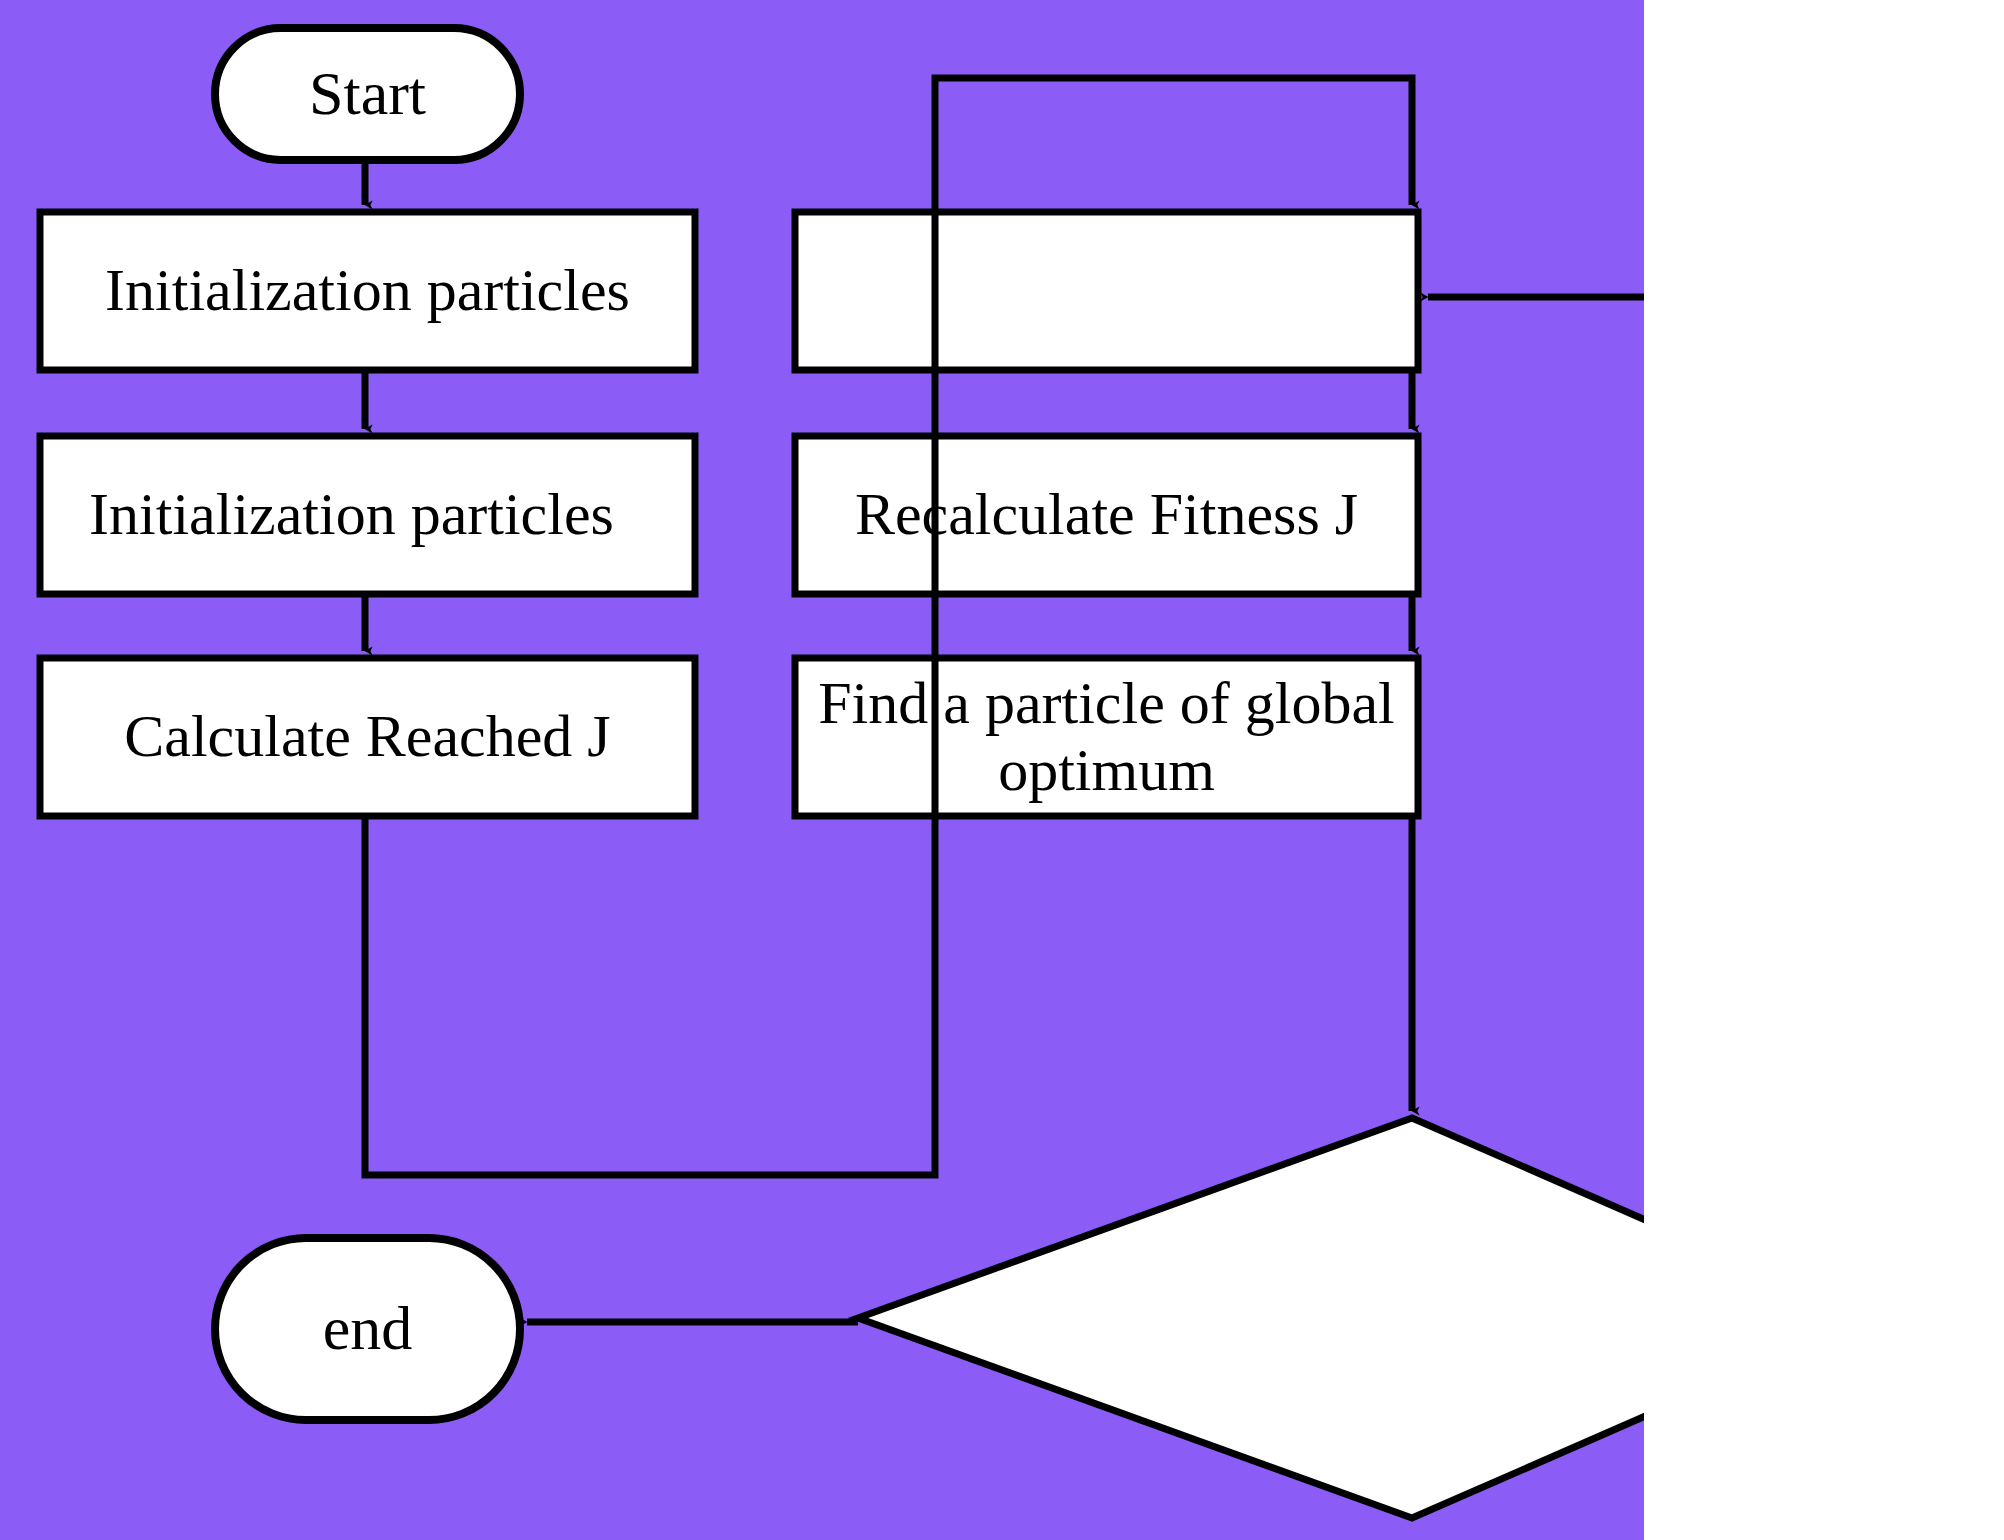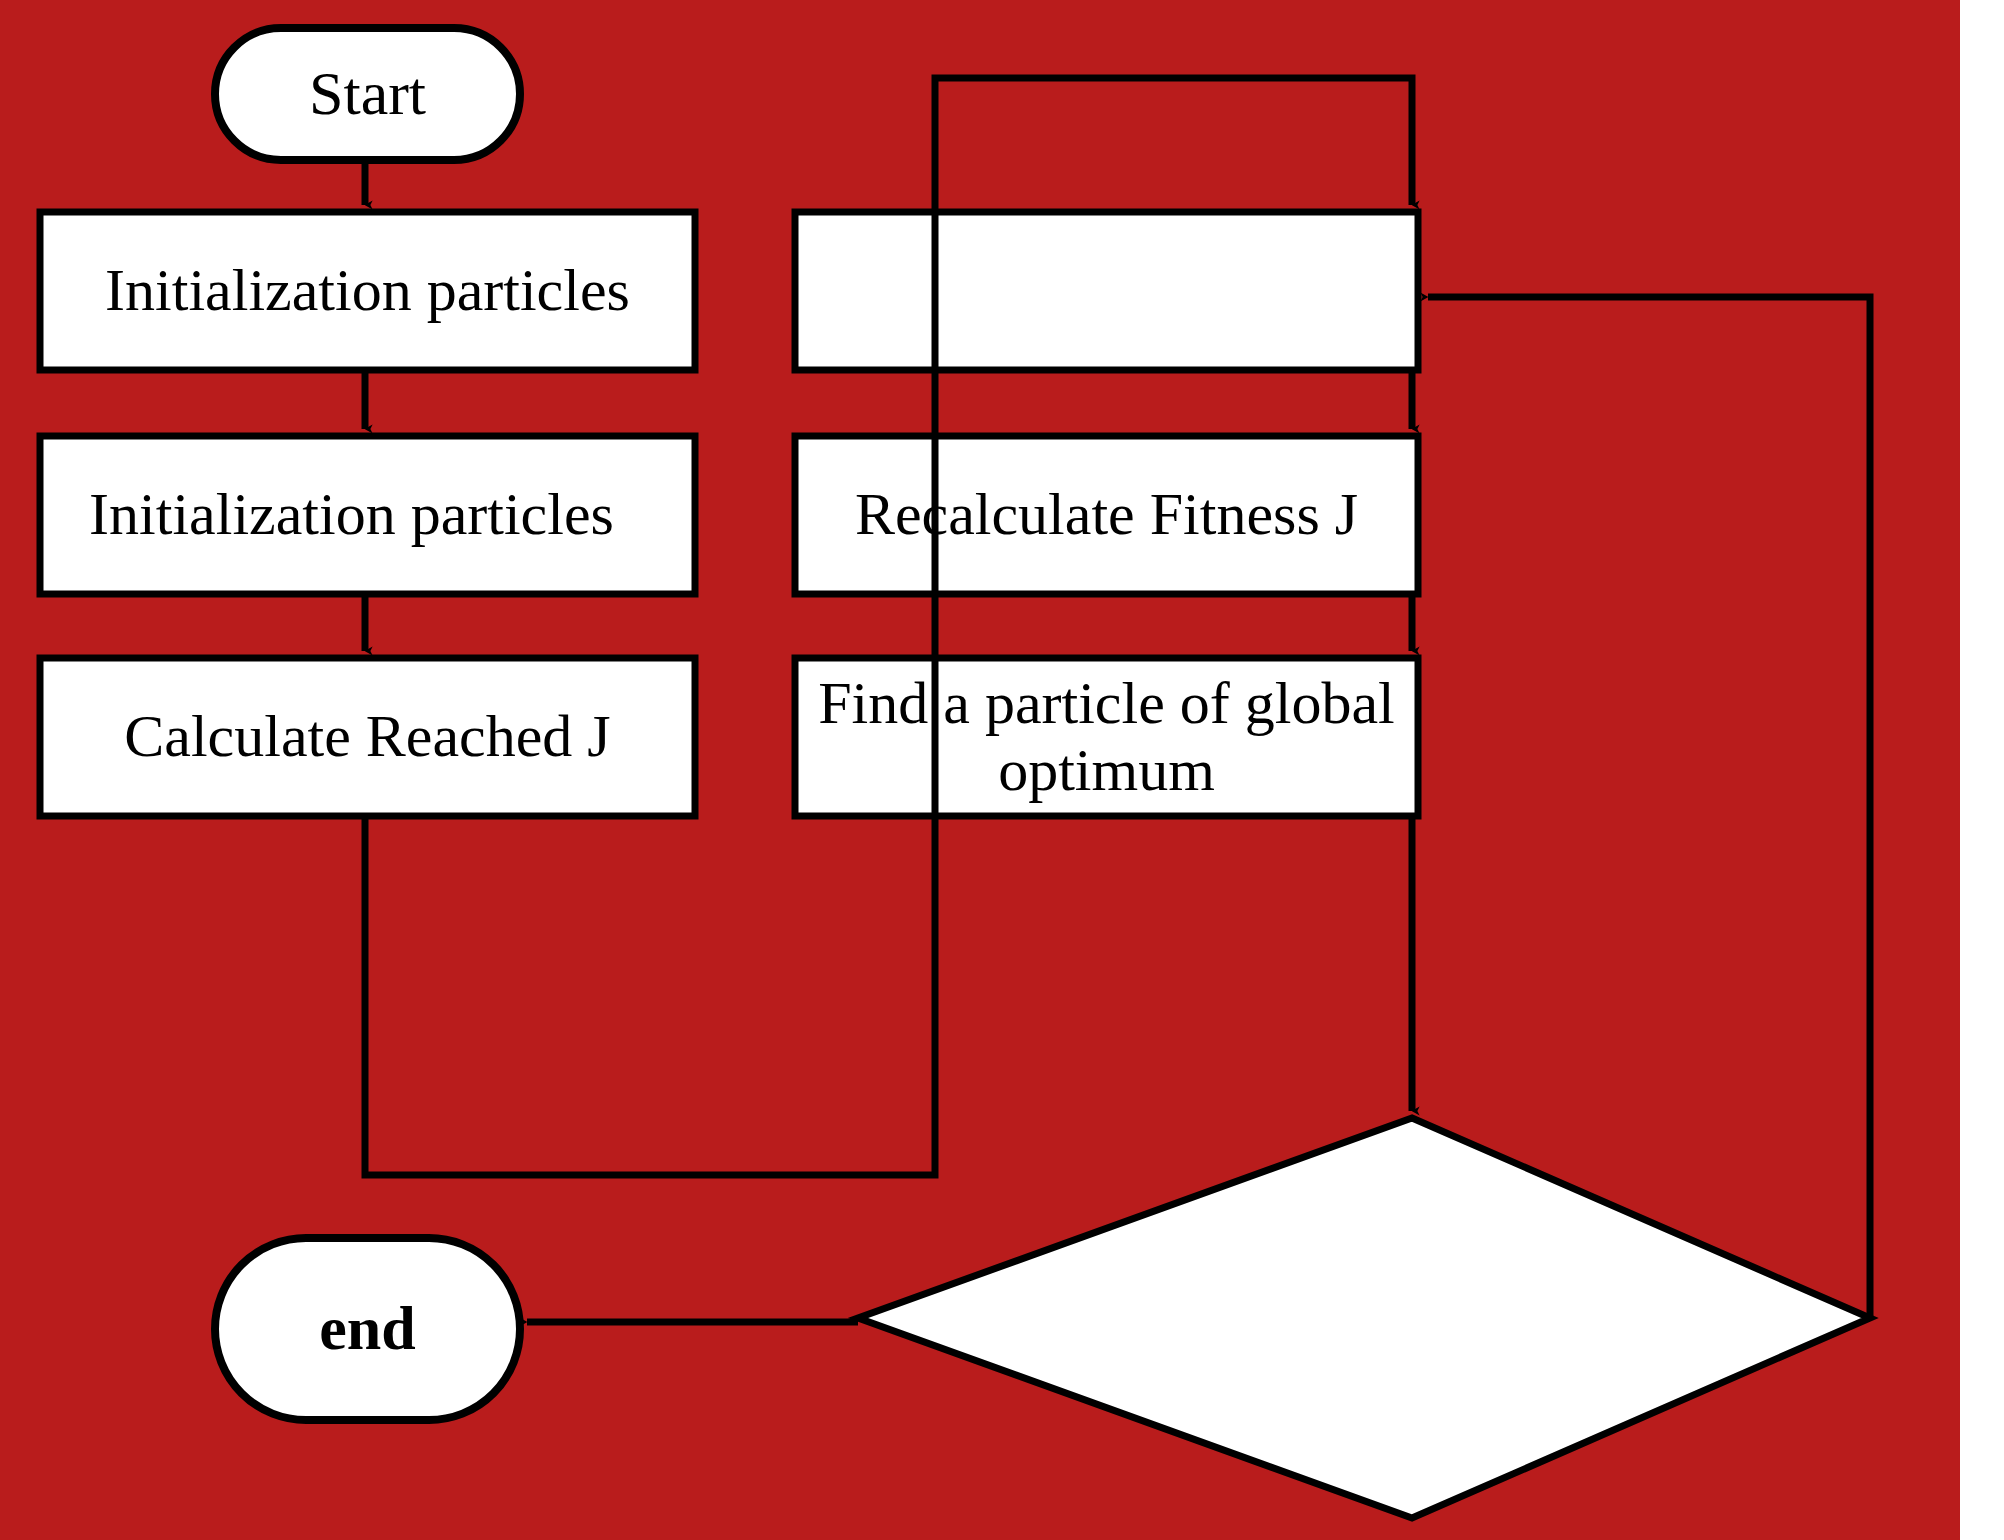--- a/index.html
+++ b/index.html
@@ -2,23 +2,23 @@
 <html><head>
 <meta charset="utf-8">
 <style>
   html, body {
     margin: 0;
     padding: 0;
     background: #ffffff;
   }
   #canvas {
     position: relative;
-    width: 1960px;
+    width: 1644px;
     height: 1540px;
-    background: #b91c1c;
+    background: #8b5cf6;
     overflow: hidden;
     font-family: "Liberation Serif", "DejaVu Serif", serif;
   }
   svg.flow {
     position: absolute;
     left: 0;
     top: 0;
     width: 2004px;
     height: 1540px;
   }
@@ -101,15 +101,15 @@
 
   <div class="node-label lbl-lg" style="left:40px; top:658px; width:655px; height:158px;">Calculate Reached J</div>
 
 
   <div class="node-label lbl-lg" style="left:795px; top:436px; width:623px; height:158px;text-align:center;">Recalculate Fitness J</div>
 
   <div class="node-label lbl-lg" style="left:795px; top:658px; width:623px; height:158px;">Find a particle of global
 optimum</div>
 
 
-  <div class="node-label lbl-xl" style="left:215px; top:1238px; width:305px; height:182px;font-weight:bold;">end</div>
+  <div class="node-label lbl-xl" style="left:215px; top:1238px; width:305px; height:182px;">end</div>
 
 </div>
 
 </body></html>

